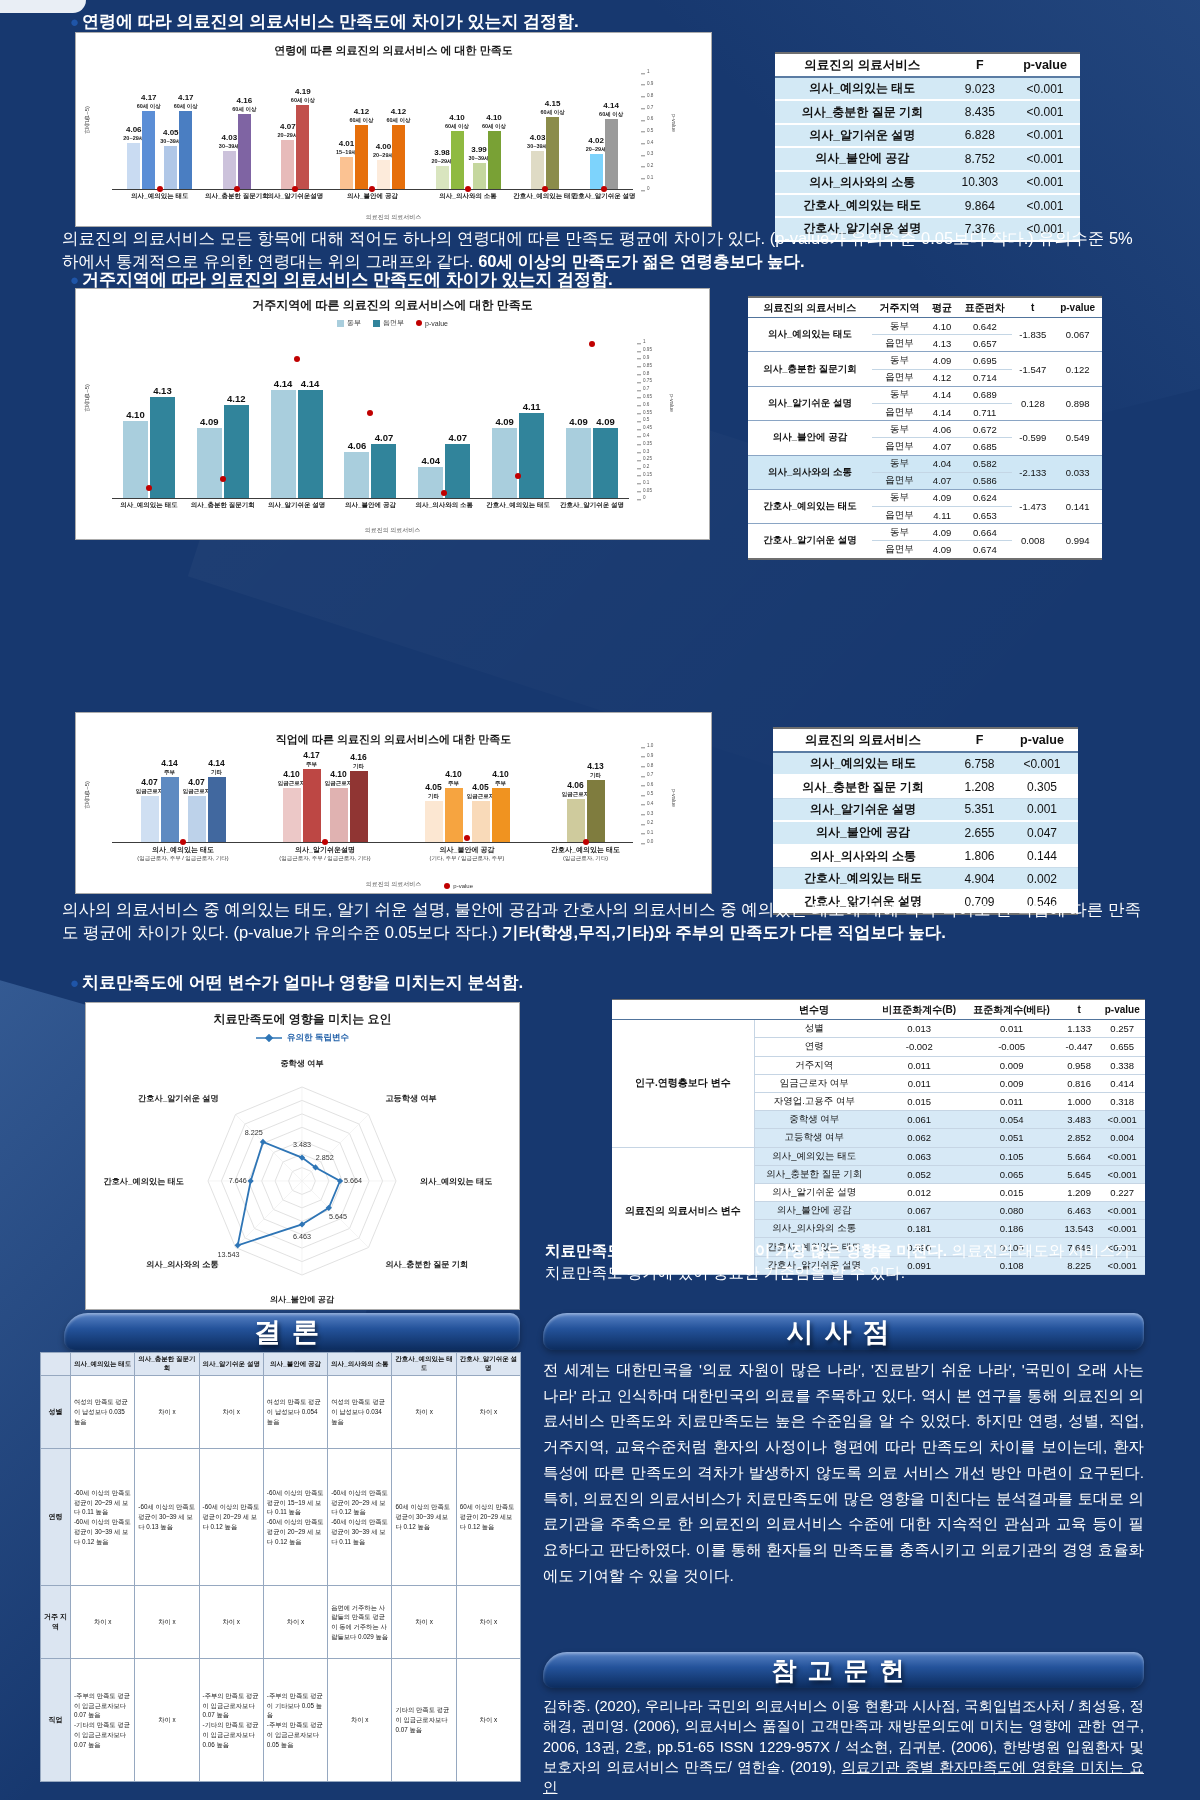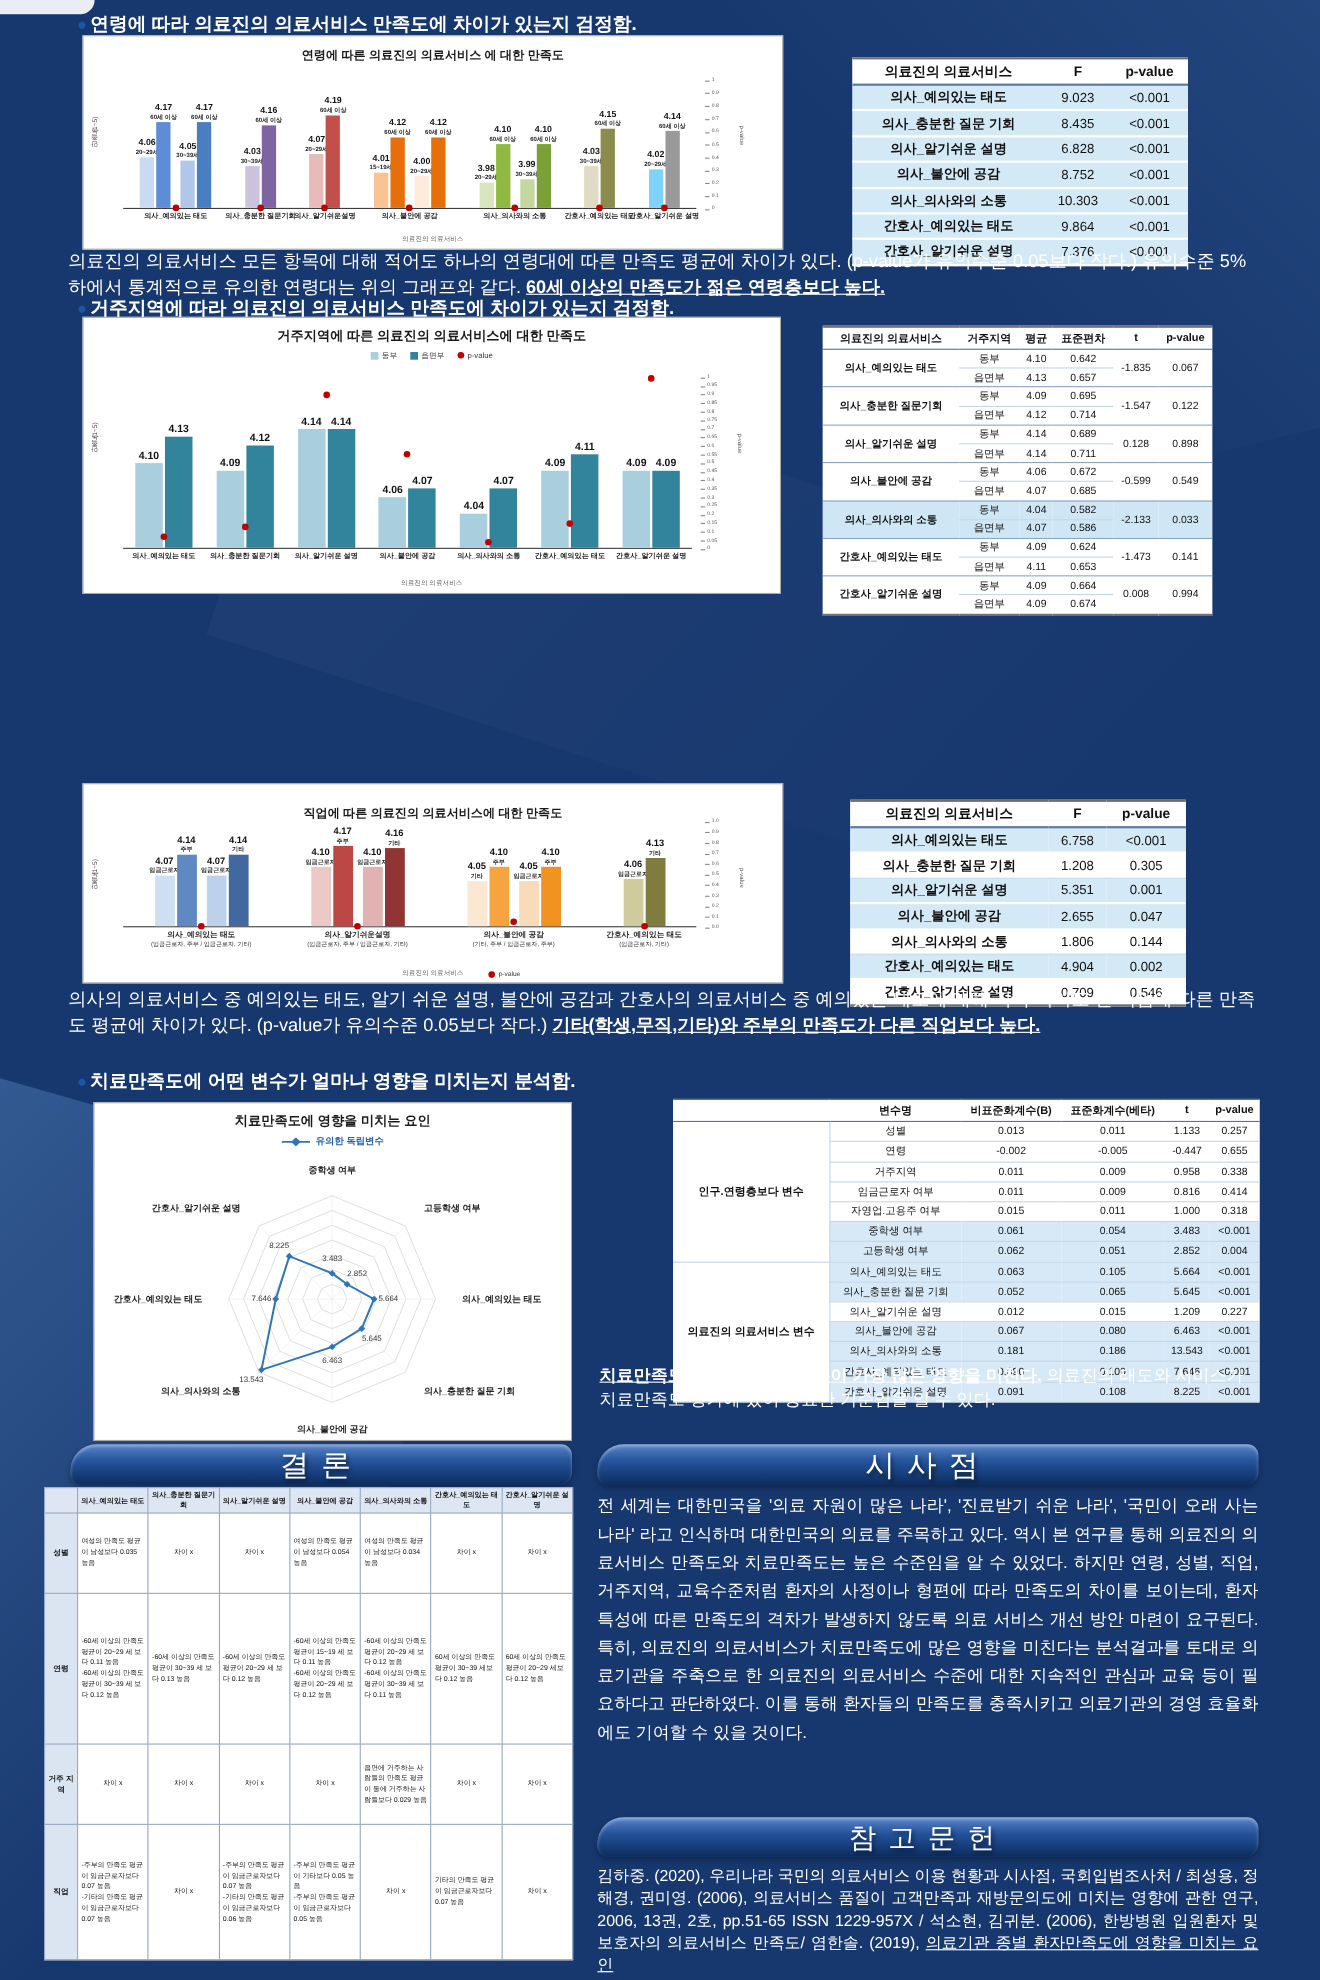--- a/index.html
+++ b/index.html
@@ -13,21 +13,21 @@
 
   .sechead{position:absolute;left:70px;color:#fff;font-size:17px;font-weight:bold;white-space:nowrap;}
   .sechead .dot{color:#1f55a8;margin-right:3px;font-size:15px;}
   #head-age{top:10px;} #head-region{top:268px;} #head-job{top:693px;} #head-factor{top:971px;}
 
   .para{position:absolute;color:#fff;font-size:16.5px;line-height:1.38;}
   #para-age{left:62px;top:227px;width:1085px;}
   #para-region{left:62px;top:543px;width:1085px;}
   #para-job{left:62px;top:898px;width:1085px;}
   #para-factor{left:545px;top:1240px;width:600px;font-size:15.5px;line-height:1.4;}
-  .para .b{font-weight:bold;text-decoration:underline;} .para .u{text-decoration:underline;}
+  .para .b{font-weight:bold;} .para .u{text-decoration:underline;}
 
   .chartbox{position:absolute;background:#fff;border:1px solid #ababab;}
   #chart-age{left:75px;top:32px;width:635px;height:193px;}
   #chart-region{left:75px;top:288px;width:633px;height:250px;}
   #chart-job{left:75px;top:712px;width:635px;height:180px;}
   #radar-box{left:85px;top:1002px;width:433px;height:306px;}
   .ctitle{text-align:center;font-weight:bold;color:#1a1a1a;}
   #chart-age .ctitle{font-size:11px;margin-top:10px;}
   #chart-region .ctitle{font-size:12px;margin-top:8px;}
   #chart-job .ctitle{font-size:11px;margin-top:19px;}
@@ -87,21 +87,21 @@
   .rtable td.mid{border-bottom:.8px solid #c4d6e5;}
   .rtable tr.hl td{background:#cfe7f5;}
 
   #table-reg{left:612px;top:999px;width:533px;}
   .gtable{width:100%;border-bottom:1.6px solid #6f6f6f;}
   .gtable th{font-size:10px;font-weight:bold;background:#fff;border-top:1.6px solid #6f6f6f;border-bottom:1.6px solid #51749c;padding:2.6px 2px;color:#111;}
   .gtable td{font-size:9.5px;text-align:center;background:#fff;padding:2.1px 3px;border-bottom:.8px solid #c6d5e4;color:#111;}
   .gtable td.grp{font-size:10px;font-weight:bold;background:#fff !important;border-right:1px solid #c6d5e4;}
   .gtable tr.hl td{background:#d7e9f6;}
 
-  .banner{position:absolute;height:37px;display:flex;align-items:center;justify-content:center;color:#fff;font-weight:normal;font-size:27px;letter-spacing:11px;text-shadow:2px 3px 4px rgba(0,0,0,.55);
+  .banner{position:absolute;height:37px;display:flex;align-items:center;justify-content:center;color:#fff;font-weight:bold;font-size:27px;letter-spacing:11px;text-shadow:2px 3px 4px rgba(0,0,0,.55);
     background:linear-gradient(180deg,#5a84c6 0%,#24539b 42%,#0c2c5e 100%);
     border-radius:24px 10px 12px 10px;box-shadow:inset 0 2px 3px rgba(255,255,255,.35),0 3px 6px rgba(0,0,0,.3);}
   #banner-conc{left:64px;top:1313px;width:456px;}
   #banner-imp{left:543px;top:1313px;width:601px;}
   #banner-ref{left:543px;top:1652px;width:601px;height:36px;font-size:25px;}
 
   #table-conc{left:40px;top:1352px;width:481px;}
   .ctable{width:100%;table-layout:fixed;background:#fff;}
   .ctable th,.ctable td{border:1px solid #96a8c0;color:#111;vertical-align:middle;}
   .ctable th{background:#dde6f2;font-weight:bold;text-align:center;font-size:6.5px;padding:2px 1px;}

